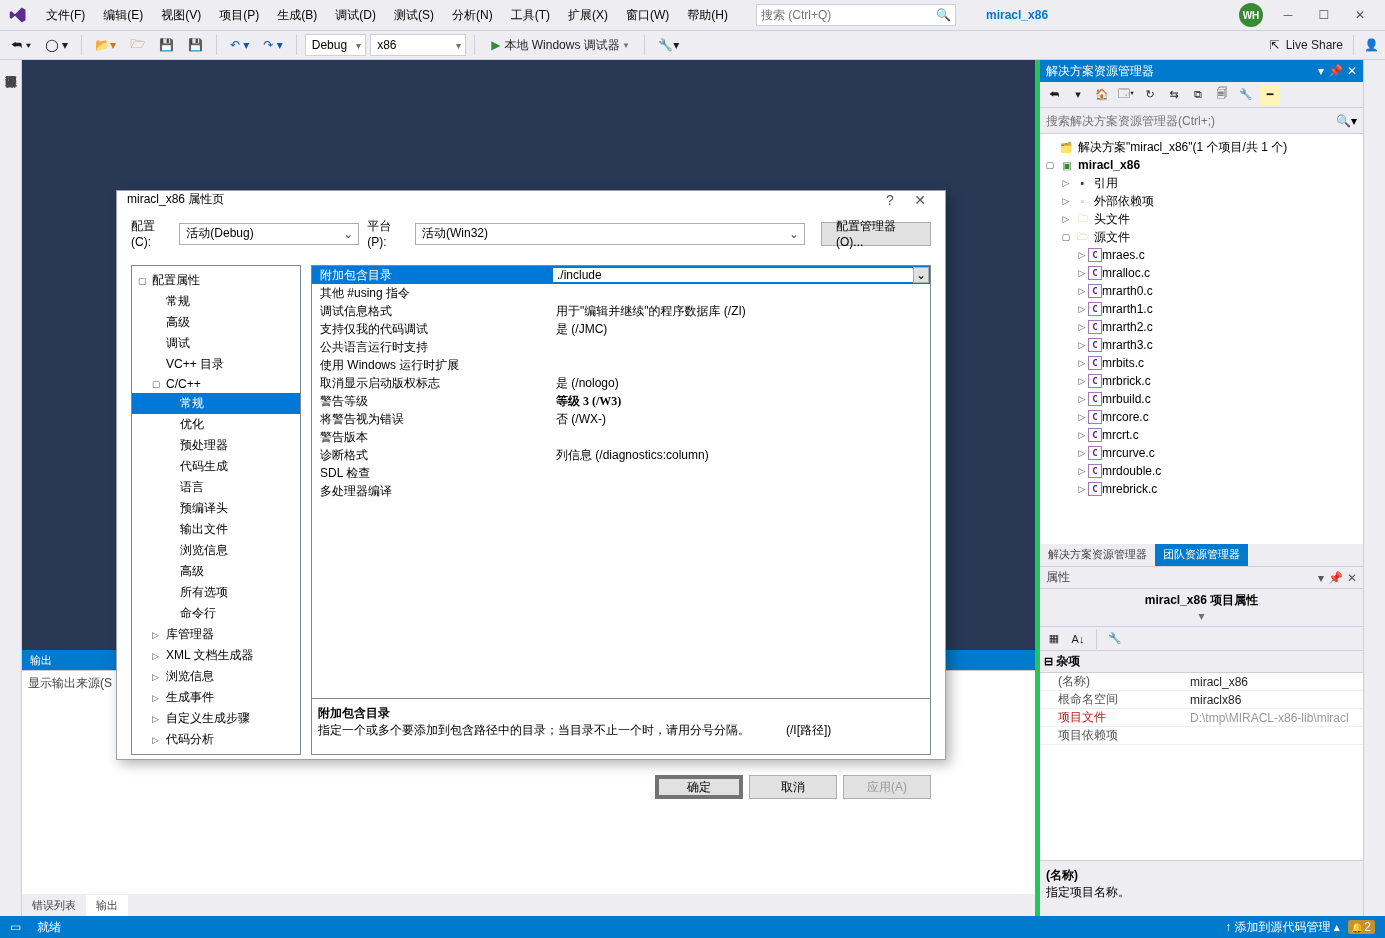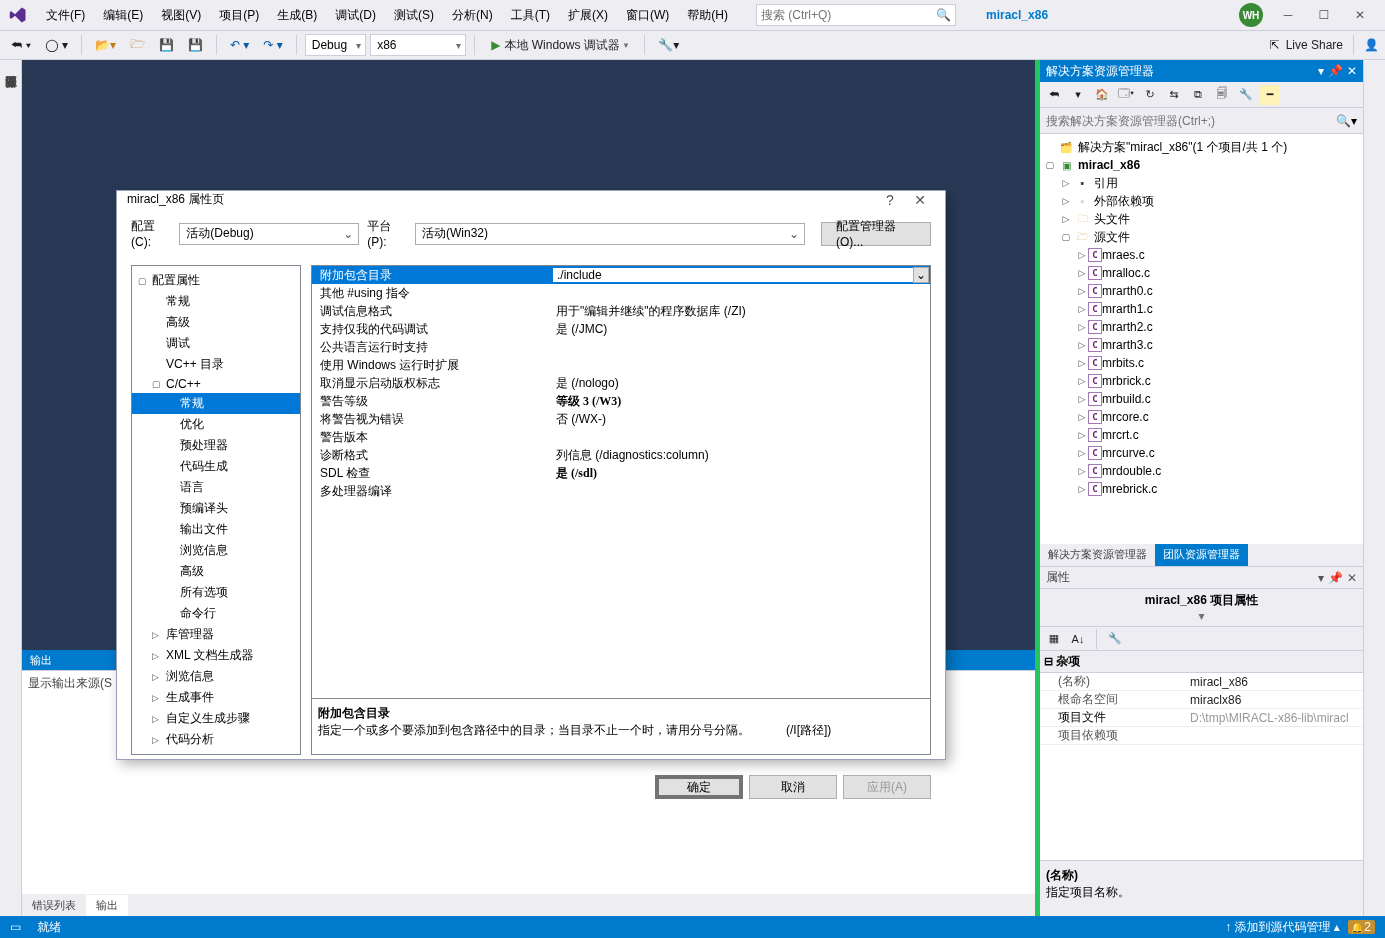--- a/index.html
+++ b/index.html
@@ -47,21 +47,21 @@
 .folder{color:#dcb67a;}
 .proj{color:#388a34;}
 .paneltabs{height:22px;background:#eeeef2;display:flex;}
 .ptab{padding:3px 8px;font-size:11px;color:#444;}
 .ptab.active{background:#007acc;color:#fff;}
 .proppanel{flex:0 0 350px;display:flex;flex-direction:column;border-top:1px solid #cccedb;}
 .propgrid{flex:1;background:#fff;overflow:auto;}
 .propcat{background:#eeeef2;padding:2px 4px;font-weight:bold;font-size:11px;border-bottom:1px solid #cccedb;}
 .proprow{display:flex;border-bottom:1px solid #eeeef2;height:18px;align-items:center;}
 .propname{width:150px;padding-left:18px;color:#555;}
-.propname.disabled{color:#000000;}
+.propname.disabled{color:#b91c1c;}
 .propval{flex:1;color:#1e1e1e;}
 .propval.disabled{color:#999;}
 .propdesc{border-top:1px solid #cccedb;padding:6px;height:56px;}
 .propdesc .dtitle{font-weight:bold;}
 
 .dialog{position:absolute;left:116px;top:190px;width:830px;height:570px;background:#fff;border:1px solid #9b9fb9;box-shadow:4px 4px 12px rgba(0,0,0,0.3);z-index:100;display:flex;flex-direction:column;}
 .dlgtitle{height:32px;display:flex;align-items:center;padding:0 10px;}
 .dlgtitle .dlgtxt{flex:1;}
 .dlgtitle .dlgbtn{width:30px;text-align:center;color:#555;font-size:14px;}
 .dlgtop{padding:10px 14px;display:flex;align-items:center;gap:8px;border-bottom:none;}
@@ -522,21 +522,20 @@
           <div class="dgr">
             <span class="dgname">警告版本</span>
             <span class="dgval"></span>
           </div>
           <div class="dgr">
             <span class="dgname">诊断格式</span>
             <span class="dgval">列信息 (/diagnostics:column)</span>
           </div>
           <div class="dgr">
             <span class="dgname">SDL 检查</span>
-            <span class="dgval bold">是 (/sdl)</span>
           </div>
           <div class="dgr">
             <span class="dgname">多处理器编译</span>
             <span class="dgval"></span>
           </div>
         </div>
       <div class="dlgdesc">
         <div style="font-weight:bold">附加包含目录</div>
         <div>指定一个或多个要添加到包含路径中的目录；当目录不止一个时，请用分号分隔。　　　(/I[路径])</div>
       </div>

